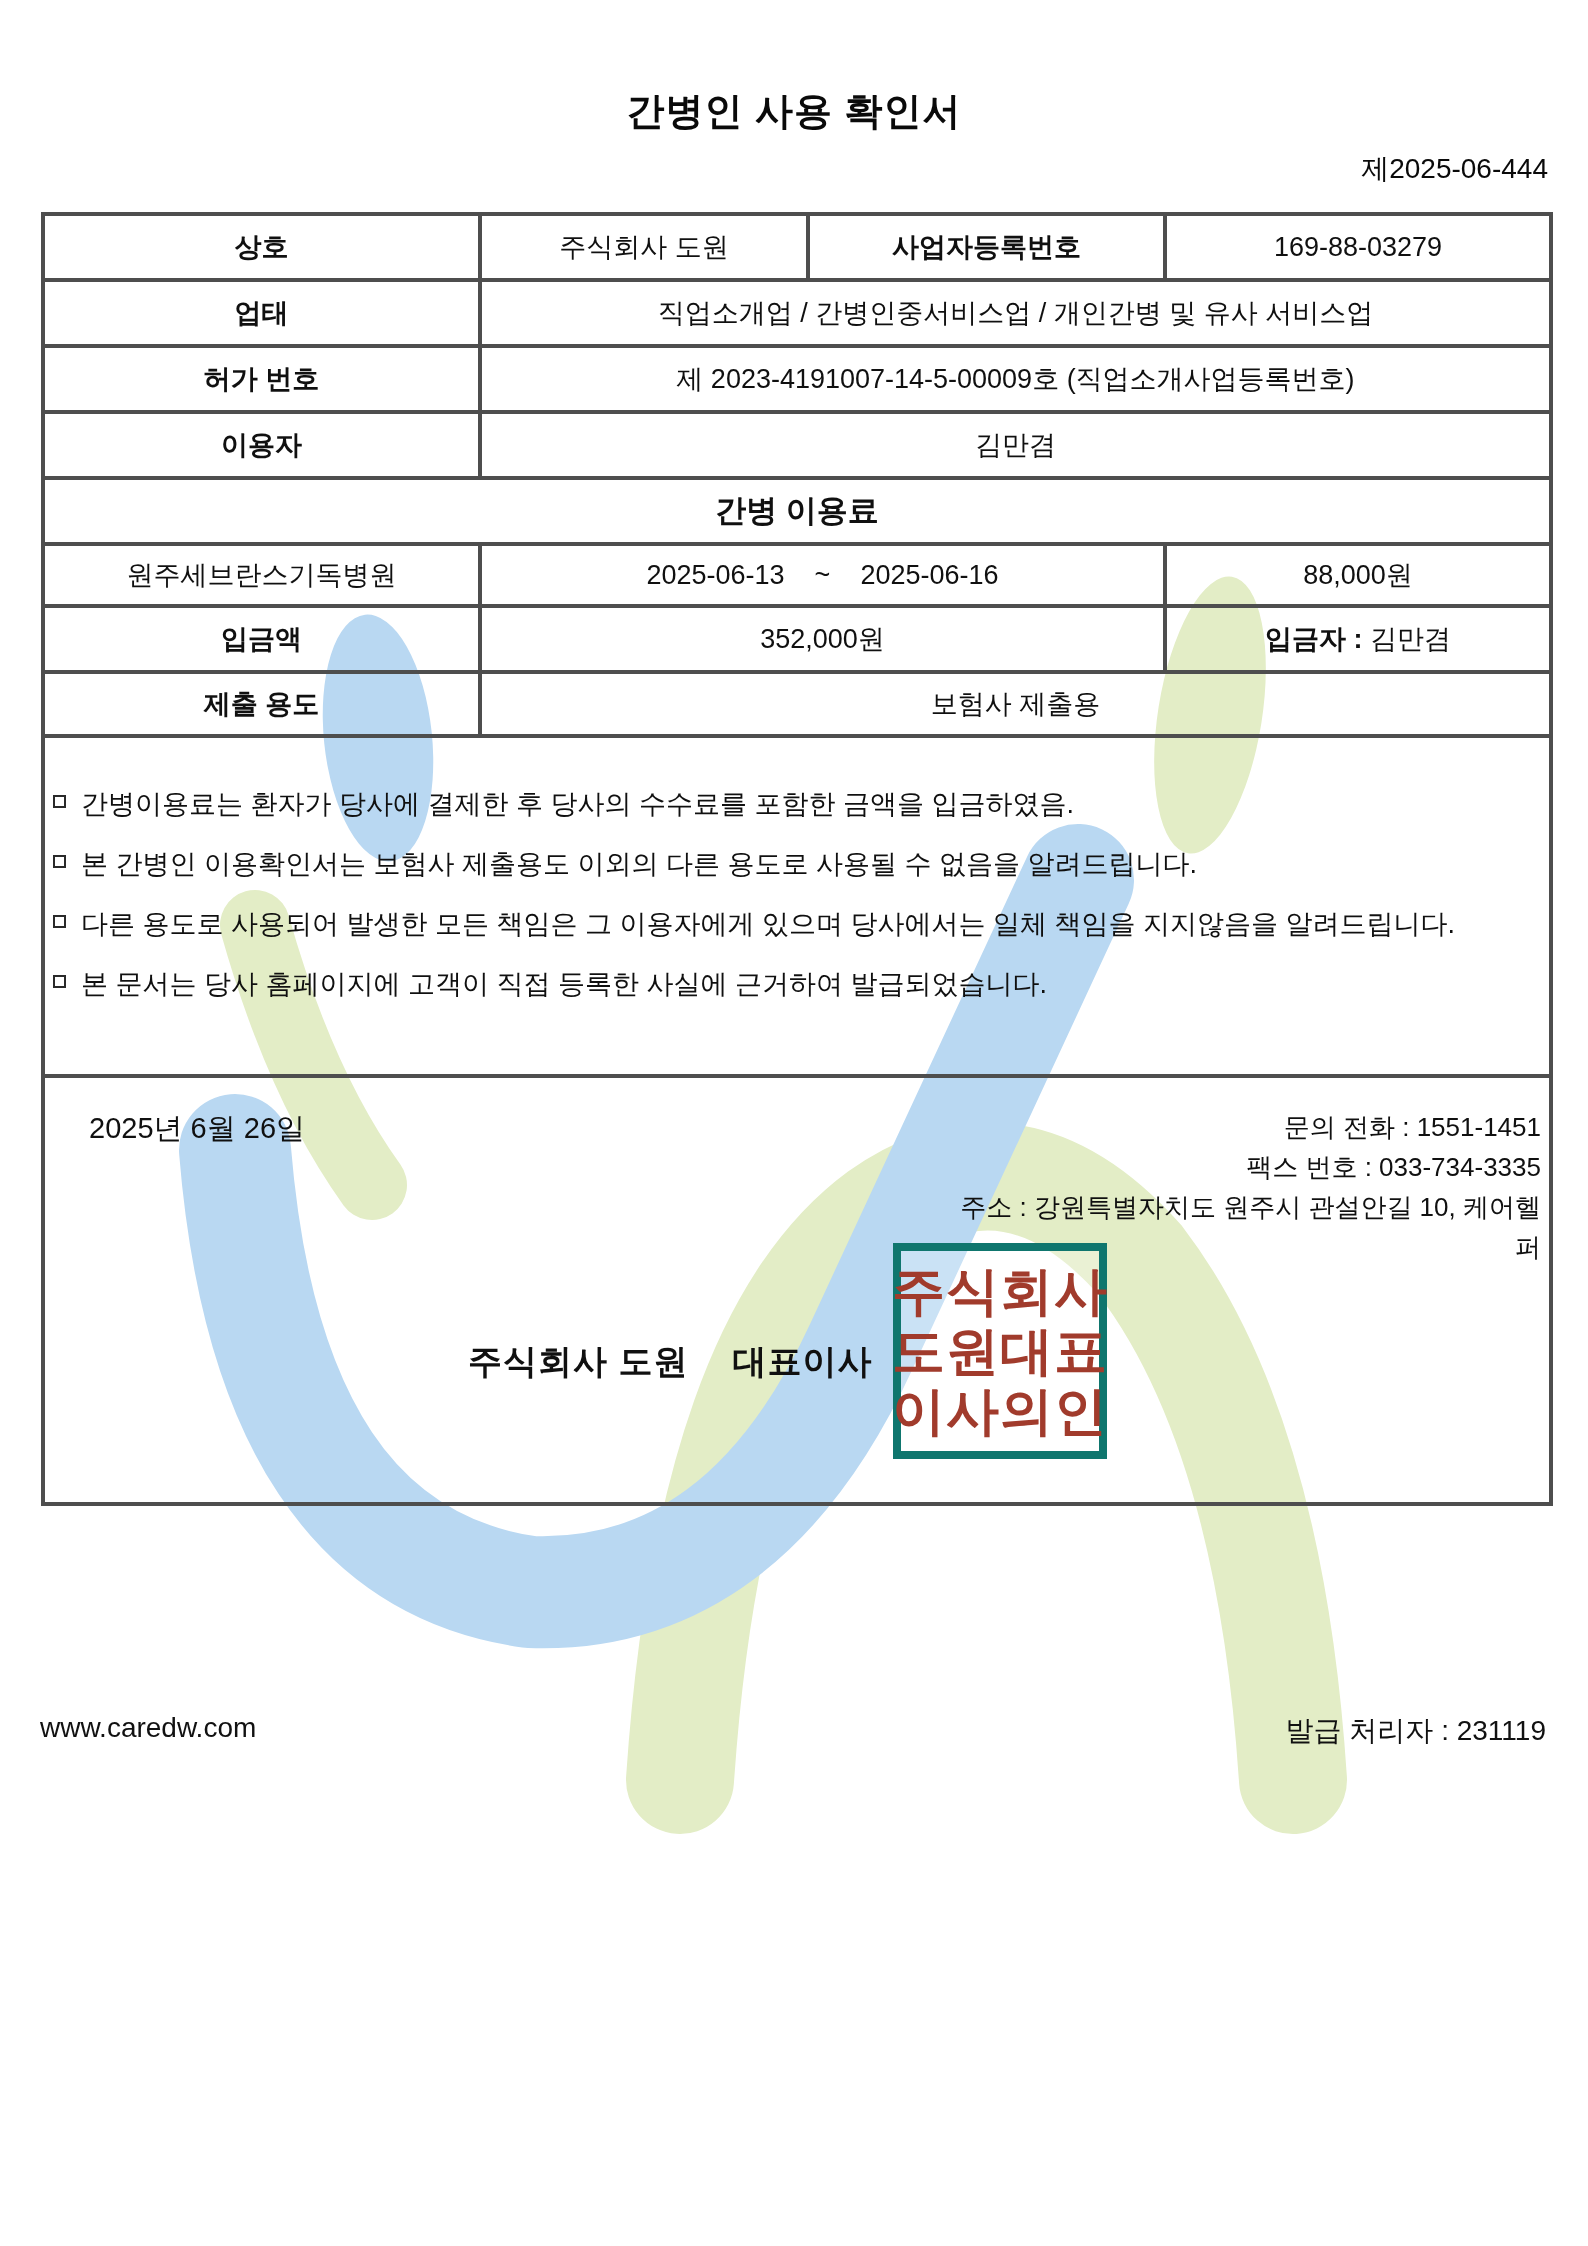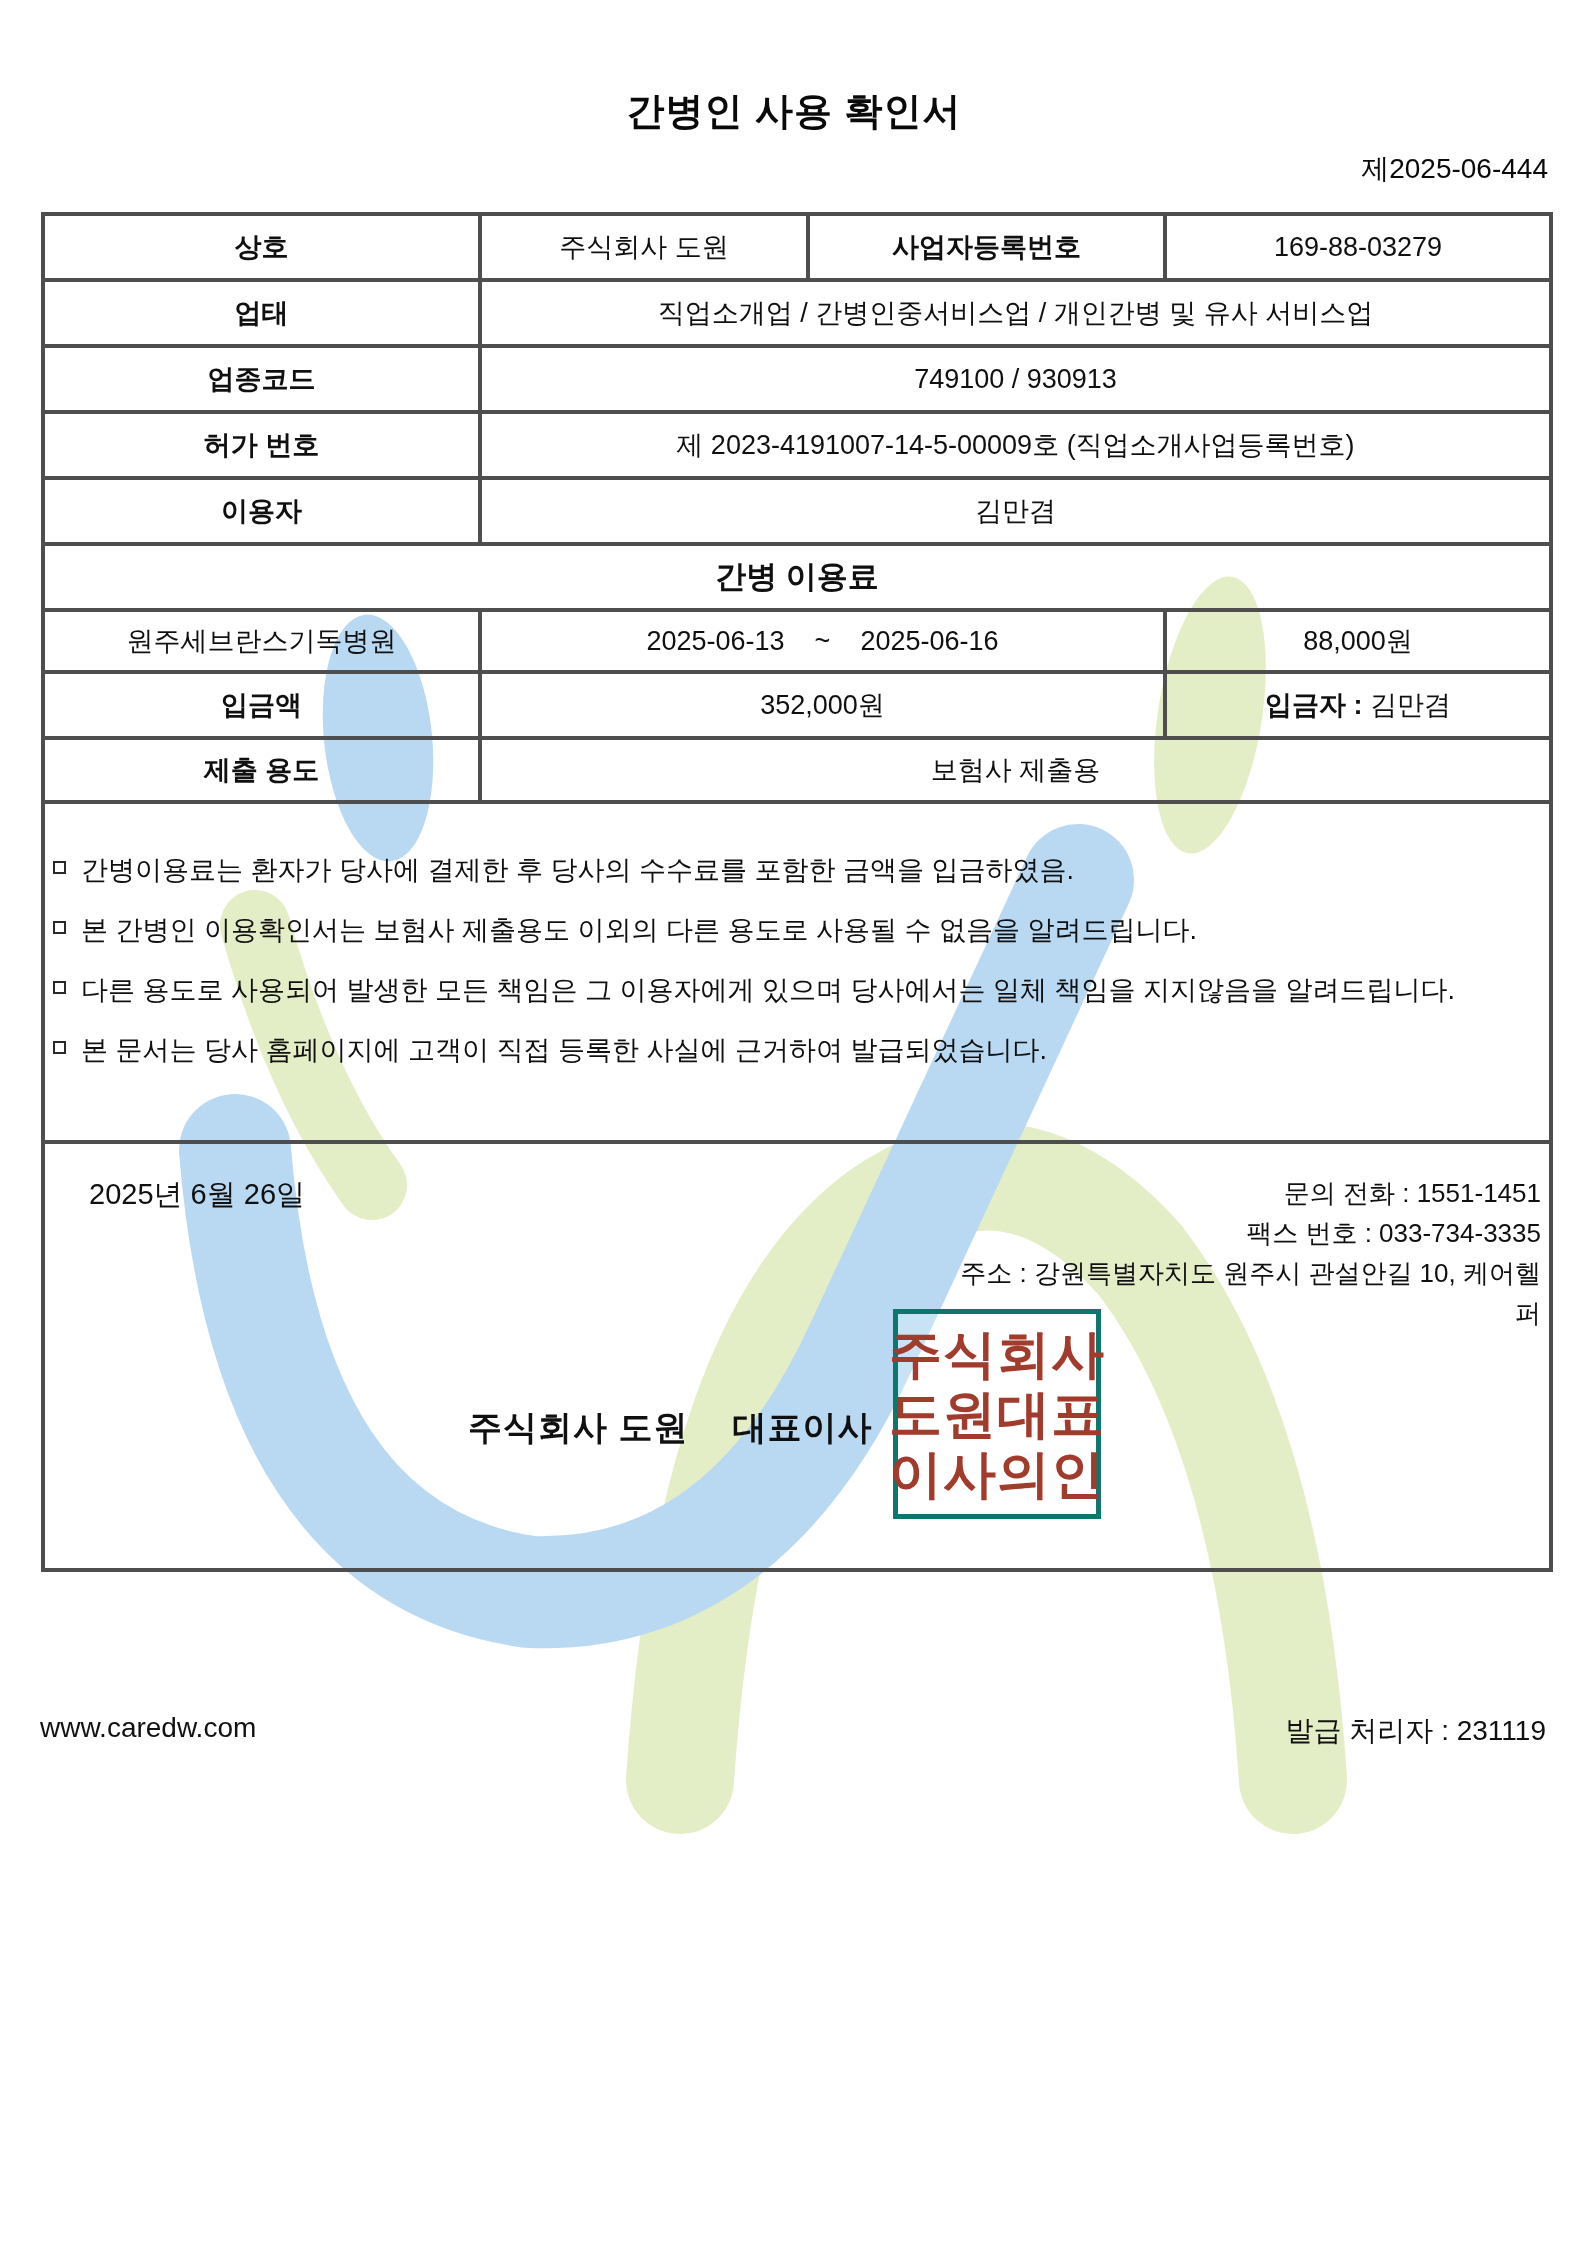--- a/index.html
+++ b/index.html
@@ -37,21 +37,21 @@
   .note-row{display:flex;align-items:flex-start;gap:15px;margin-bottom:24px;font-size:27px;color:#101010;}
   .note-bullet{flex:0 0 auto;width:9px;height:9px;border:2px solid #2a2a2a;margin-top:9px;}
   td.bottom-cell{height:424px;padding:0;vertical-align:top;}
   .bottom-wrap{position:relative;width:100%;height:406px;}
   .issue-date{position:absolute;left:36px;top:22px;font-size:29px;}
   .contact{position:absolute;left:906px;top:20px;text-align:right;font-size:26px;line-height:40px;}
   .signature{position:absolute;left:415px;top:252px;font-size:34px;font-weight:700;letter-spacing:1px;white-space:nowrap;}
   .signature .gap{display:inline-block;width:44px;}
   .stamp{
     position:absolute;left:840px;top:156px;width:198px;height:200px;
-    border:5px solid #0f766e;display:flex;flex-direction:column;
+    border:8px solid #0f766e;display:flex;flex-direction:column;
     align-items:center;justify-content:center;background:rgba(255,255,255,0.25);
   }
   .stamp-line{
     font-size:52px;font-weight:800;color:#a13b2c;line-height:60px;
     letter-spacing:1px;transform:scaleX(1.02);white-space:nowrap;
   }
   .footer-left{position:absolute;left:40px;top:1712px;font-size:28px;}
   .footer-right{position:absolute;right:42px;top:1712px;font-size:28px;}
   .period-wrap{display:flex;justify-content:center;align-items:center;gap:30px;}
 </style>
@@ -89,24 +89,20 @@
       <td>주식회사 도원</td>
       <td class="lbl">사업자등록번호</td>
       <td>169-88-03279</td>
     </tr>
 
     <tr class="r-std">
       <td class="lbl">업태</td>
       <td colspan="3">직업소개업 / 간병인중서비스업 / 개인간병 및 유사 서비스업</td>
     </tr>
 
-    <tr class="r-std">
-      <td class="lbl">업종코드</td>
-      <td colspan="3">749100 / 930913</td>
-    </tr>
 
     <tr class="r-std">
       <td class="lbl">허가 번호</td>
       <td colspan="3">제 2023-4191007-14-5-00009호 (직업소개사업등록번호)</td>
     </tr>
 
     <tr class="r-std">
       <td class="lbl">이용자</td>
       <td colspan="3">김만겸</td>
     </tr>

